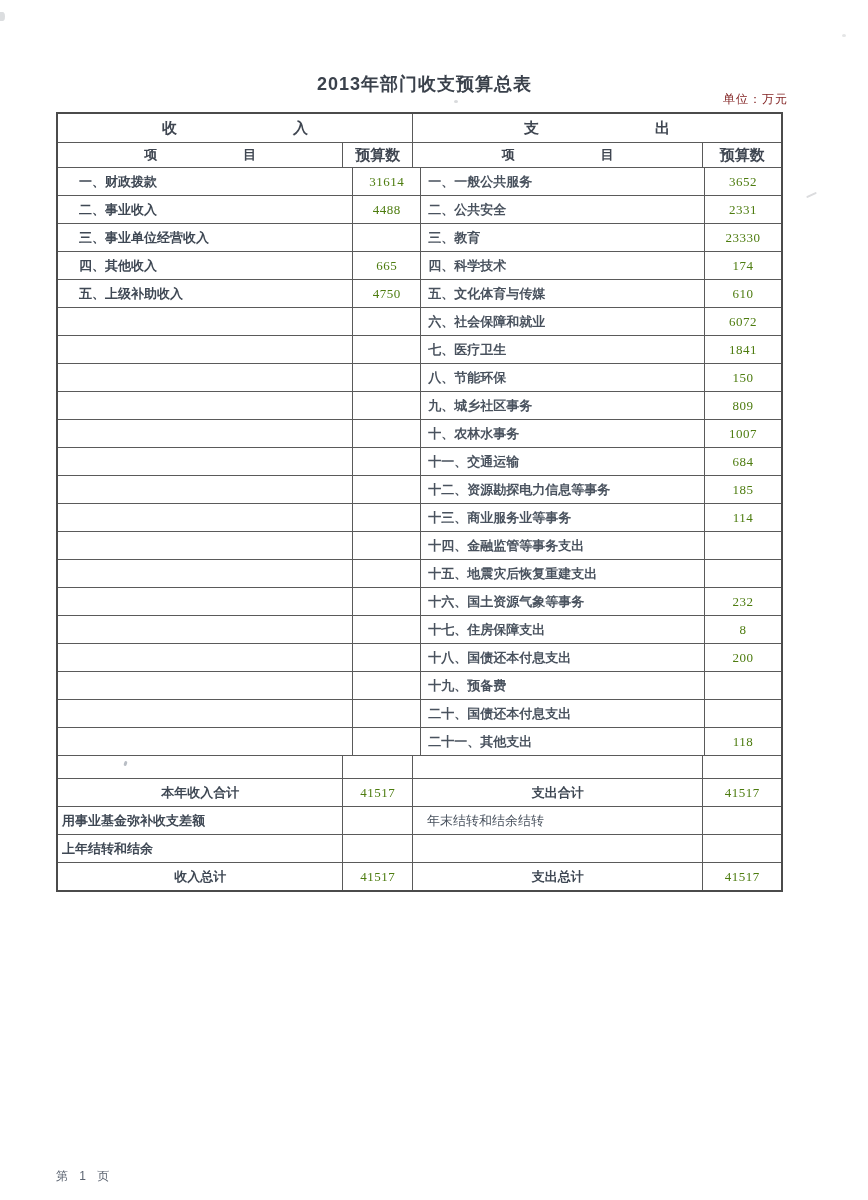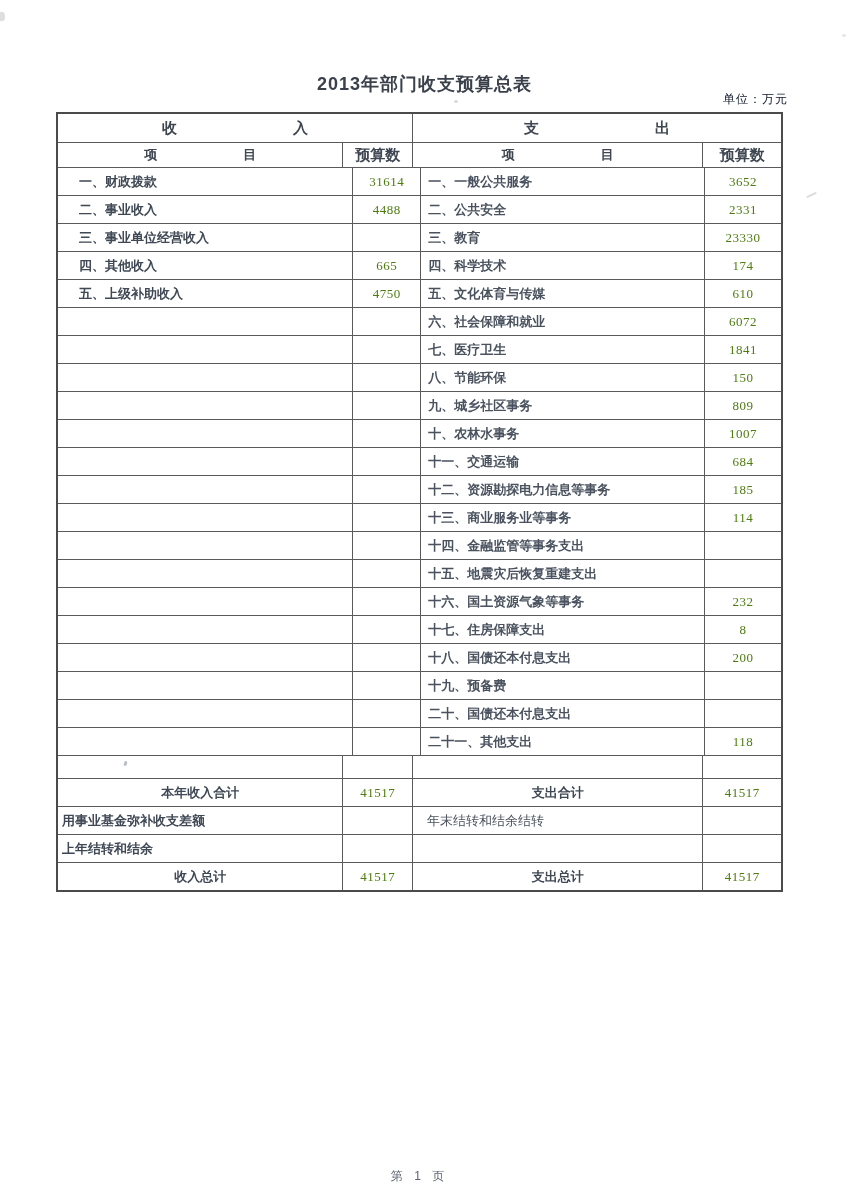--- a/index.html
+++ b/index.html
@@ -17,21 +17,21 @@
   }
   
   .doc-title{
     position:absolute;left:61px;top:72px;width:727px;
     text-align:center;
     font-size:18px;font-weight:bold;letter-spacing:1px;
     color:#3a414b;
   }
   .unit-label{
     position:absolute;top:91px;right:80px;
-    font-size:12px;color:#0f172a;letter-spacing:1px;
+    font-size:12px;color:#7f1d1d;letter-spacing:1px;
   }
   
   .budget-table{
     position:absolute;left:56px;top:112px;width:727px;
     border:2px solid #4b4b4b;
     box-sizing:border-box;
     background:#fff;
   }
   .trow{display:flex;border-bottom:1px solid #5a5a5a;}
   .trow:last-child{border-bottom:none;}
@@ -66,21 +66,21 @@
     font-family:"Liberation Serif","DejaVu Serif",serif;
     font-size:13px;color:#4d7c0f;letter-spacing:0.5px;
   }
   
   .sum-center{justify-content:center;font-size:13px;font-weight:bold;}
   .sum-left{padding-left:4px;font-size:13px;font-weight:bold;}
   .sum-plain{padding-left:14px;font-size:13px;font-weight:normal;color:#49525e;}
   
   .page-footer{
     position:absolute;left:56px;top:1168px;width:727px;
-    text-align:center;font-size:12px;color:#5b6370;letter-spacing:4px;
+    text-align:left;font-size:12px;color:#5b6370;letter-spacing:4px;
   }
   
   .speck{position:absolute;background:#cfd2d4;}
   .speck-a{left:0;top:12px;width:5px;height:9px;border-radius:0 50% 50% 0;background:#dcdee0;}
   .speck-b{left:454px;top:100px;width:4px;height:3px;border-radius:50%;background:#d8dadc;}
   .speck-c{left:124px;top:761px;width:3px;height:5px;border-radius:40%;background:#b9bec5;transform:rotate(15deg);}
   .speck-d{left:806px;top:194px;width:11px;height:2px;border-radius:2px;background:#dbdcde;transform:rotate(-25deg);}
   .speck-e{left:842px;top:34px;width:4px;height:3px;border-radius:50%;background:#e4e5e6;}
 </style>
 </head>

